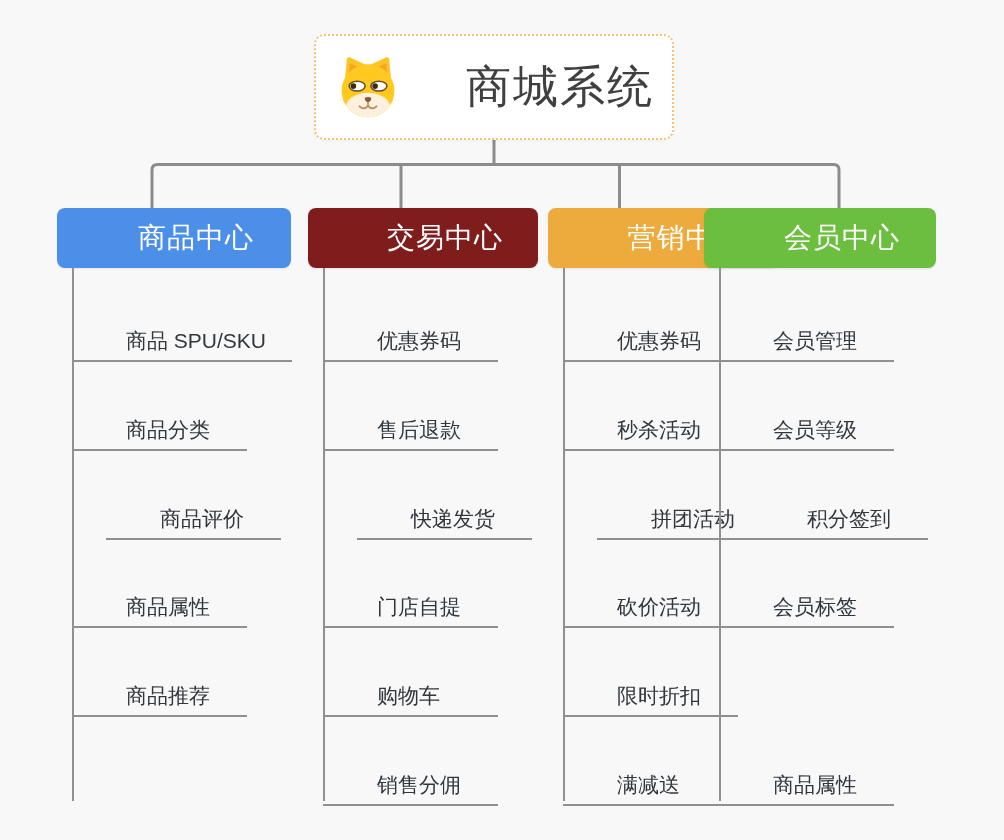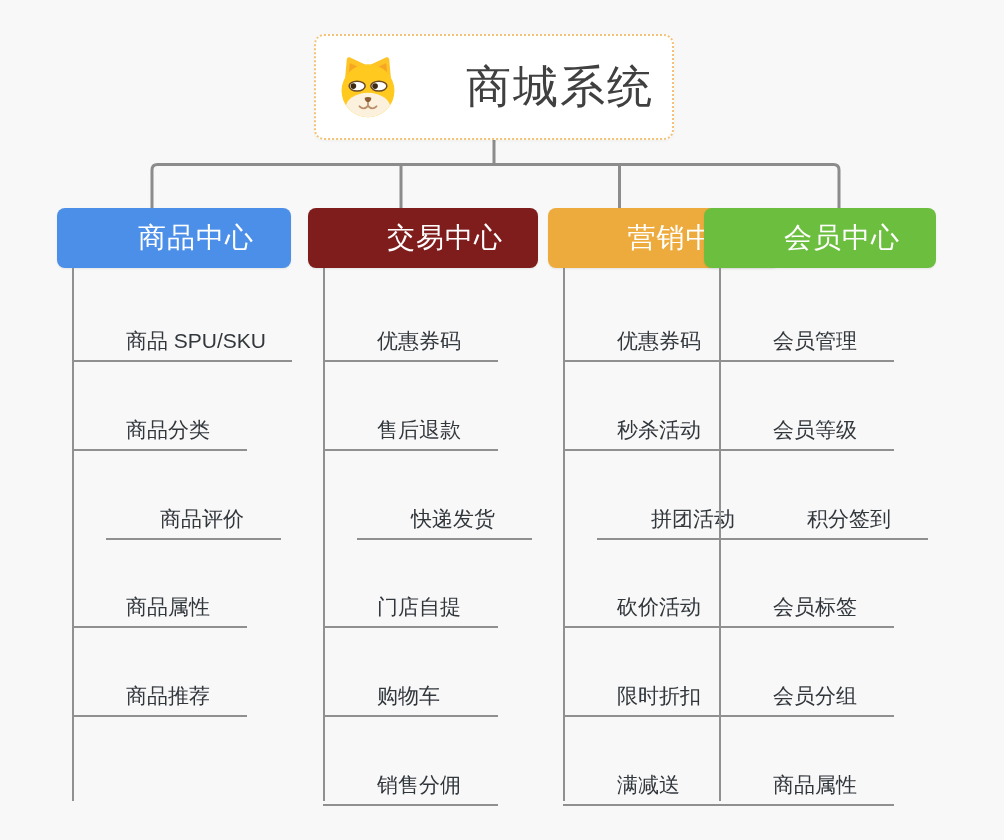--- a/index.html
+++ b/index.html
@@ -157,17 +157,16 @@
     <div class="leaf-topic leaf-5">满减送</div>
   </div>
 
   <div class="branch-col col-3">
     <div class="branch-topic" style="background-color: rgb(108, 190, 63);">会员中心</div>
     <div class="spine"></div>
     <div class="leaf-topic leaf-0">会员管理</div>
     <div class="leaf-topic leaf-1">会员等级</div>
     <div class="leaf-topic leaf-2">积分签到</div>
     <div class="leaf-topic leaf-3">会员标签</div>
-    <div class="leaf-topic leaf-4">会员分组</div>
     <div class="leaf-topic leaf-5">商品属性</div>
   </div>
 
 </div>
 
 </body></html>

